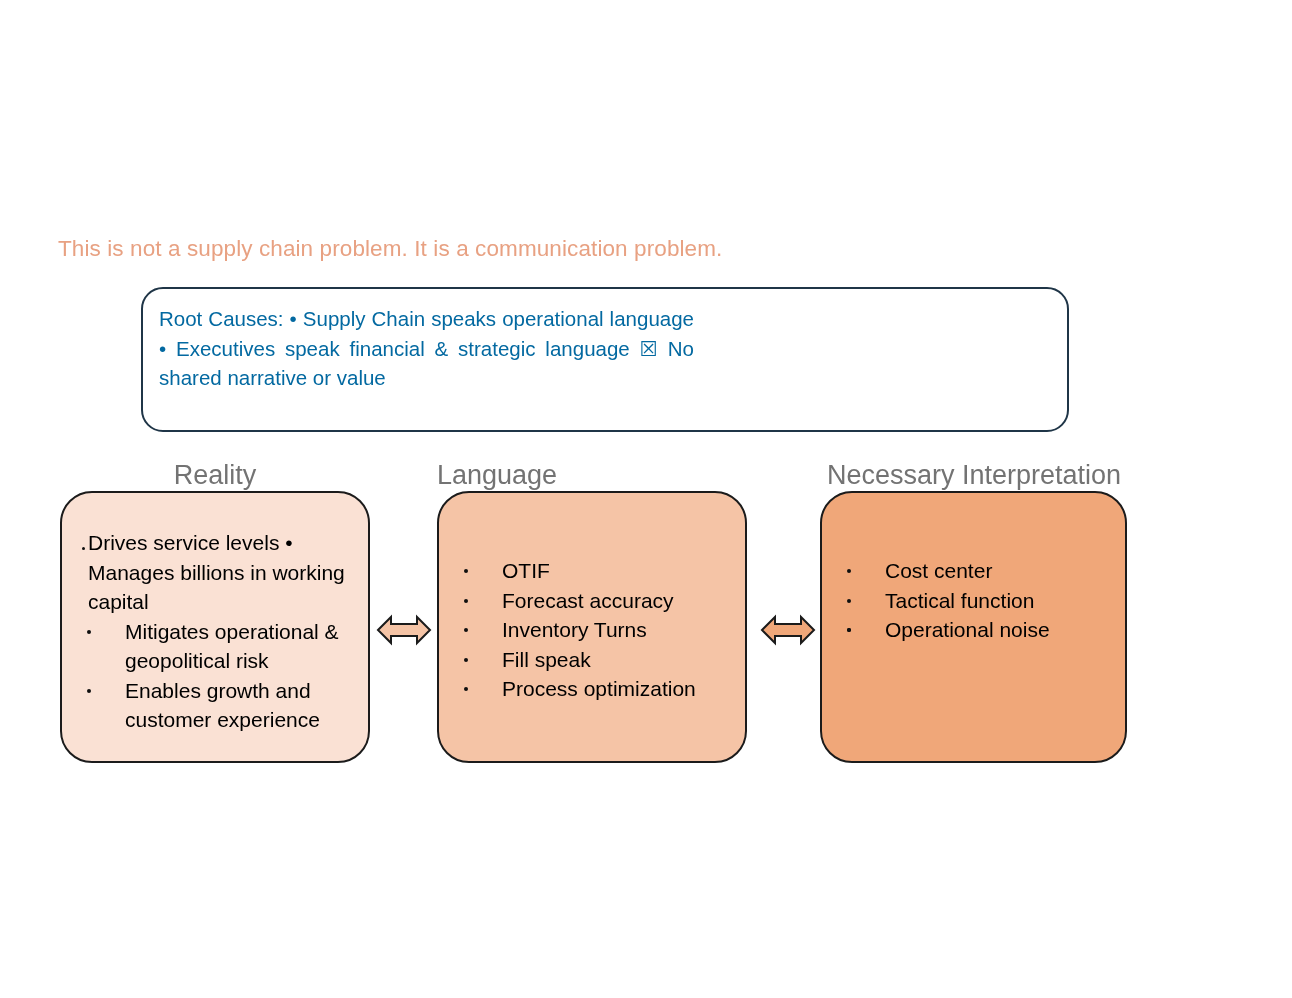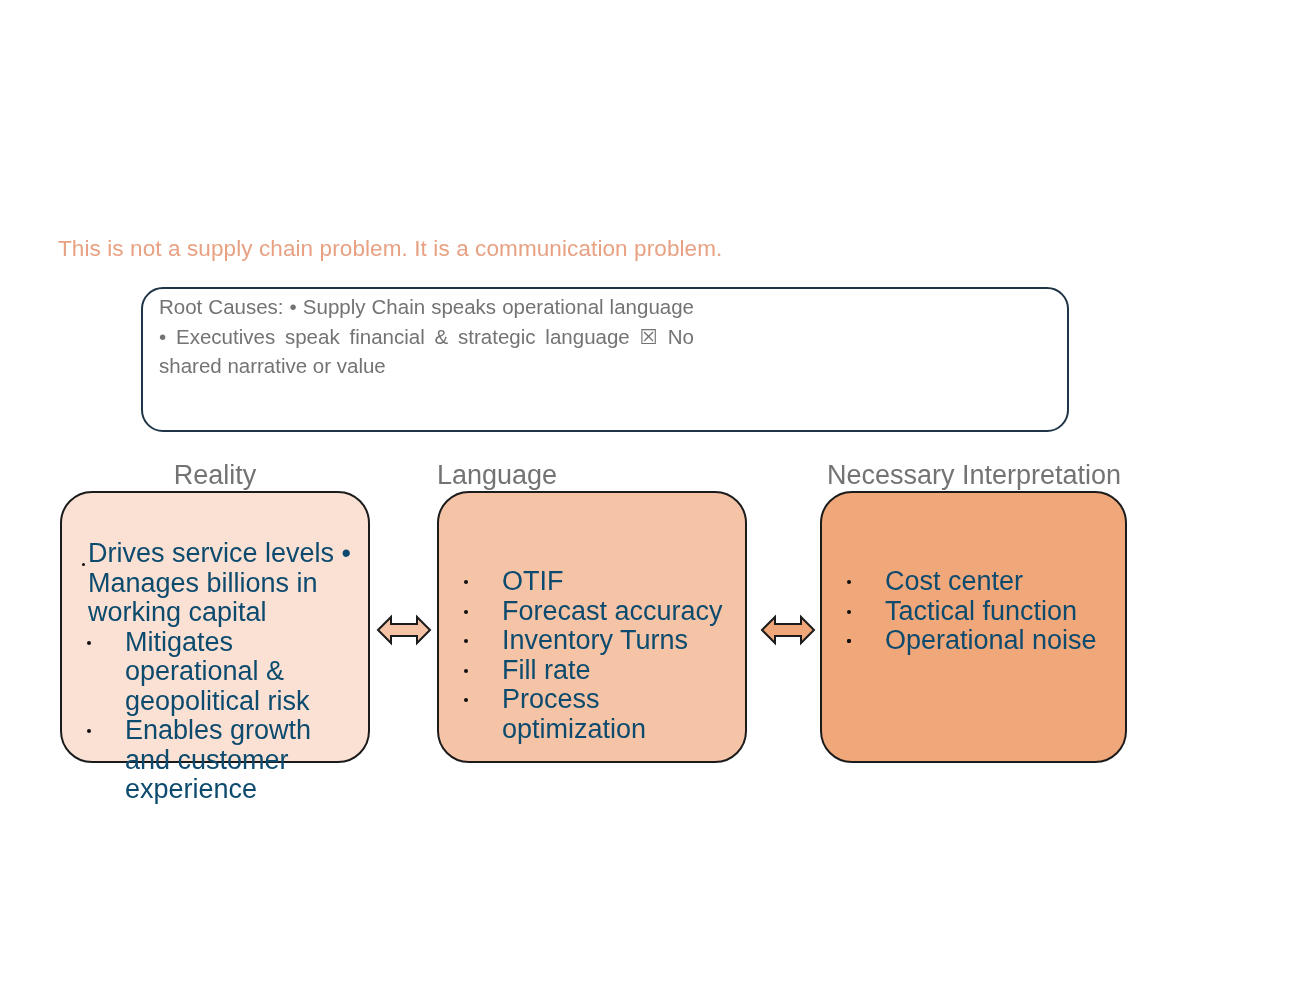--- a/index.html
+++ b/index.html
@@ -45,25 +45,25 @@
     width: 928px;
     height: 145px;
     box-sizing: border-box;
     background: #ffffff;
     border: 2px solid #1F3547;
     border-radius: 22px;
   }
   .rootbox-text {
     position: absolute;
     left: 16px;
-    top: 3px;
+    top: 15px;
     width: 535px;
     font-size: 20.5px;
     line-height: 29.5px;
-    color: #737373;
+    color: #0369a1;
     text-align: justify;
     text-align-last: left;
     hyphens: manual;
   }
 
   
   .col-title {
     position: absolute;
     font-size: 27px;
     line-height: 32px;
@@ -92,24 +92,23 @@
     padding-left: 28px;
   }
   #card-exec {
     left: 820px; top: 491px;  width: 307px; height: 272px;
     background: #F0A779;
   }
 
   .card-body {
     position: absolute;
     left: 0; right: 0;
-    font-size: 27px;
+    font-size: 21px;
     line-height: 29.5px;
-    color: #0c4a6e;
-    margin-top: 11px;
+    color: #000000;
   }
   #body-reality  { left: 22px; right: 14px; top: 35px; }
   #body-language { left: 22px; right: 14px; top: 63px; }
   #body-exec     { left: 22px; right: 14px; top: 63px; }
 
   
   .lead {
     position: relative;
     padding-left: 4px;
     margin: 0 0 0 0;
@@ -216,21 +215,21 @@
         <li>
           <span class="dot"></span>
           <span>Forecast accuracy</span>
         </li>
         <li>
           <span class="dot"></span>
           <span>Inventory Turns</span>
         </li>
         <li>
           <span class="dot"></span>
-          <span>Fill rate</span>
+          <span>Fill speak</span>
         </li>
         <li>
           <span class="dot"></span>
           <span>Process optimization</span>
         </li>
       </ul>
     </div>
   </div>
 
   <div class="arrow" id="arrow-2">

